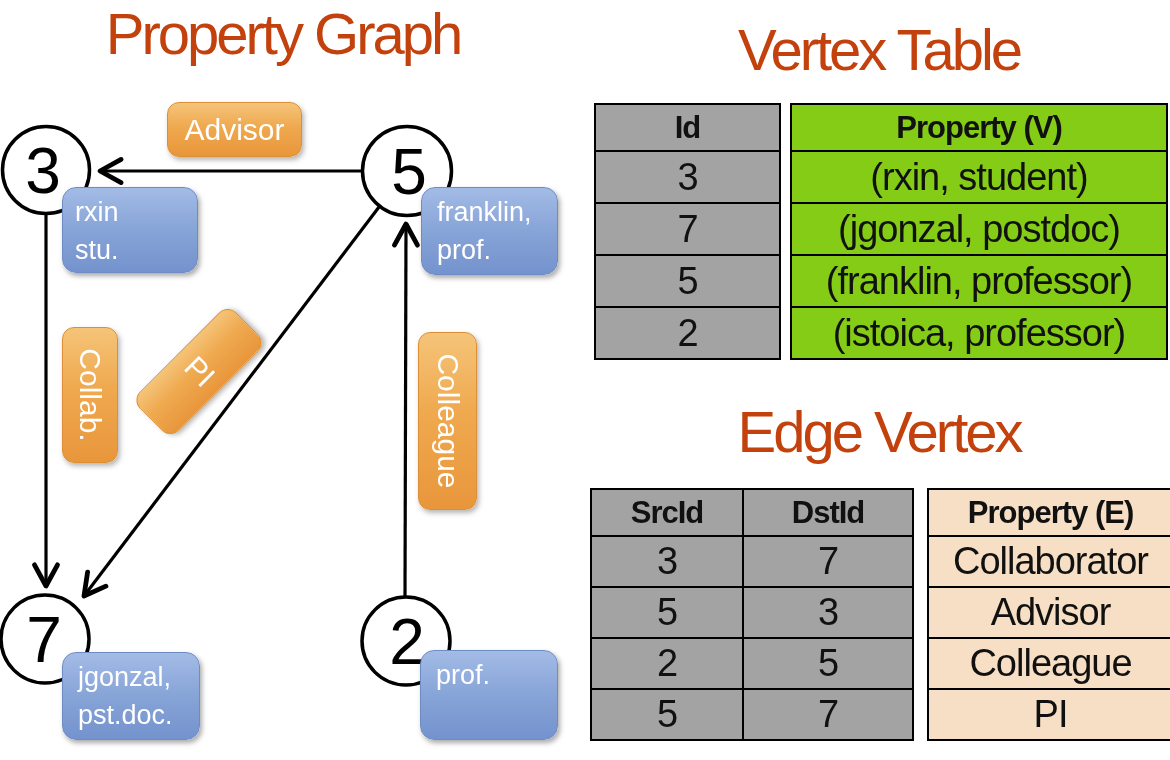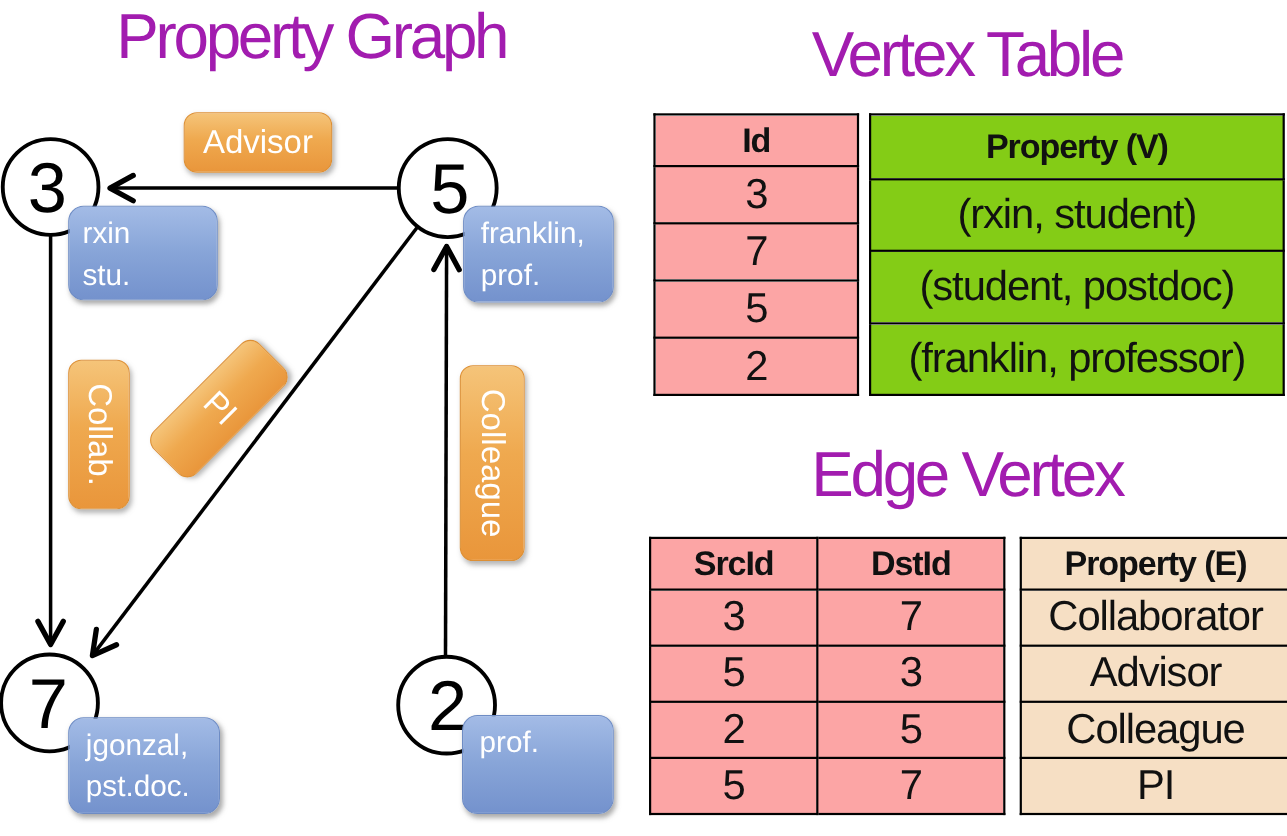--- a/index.html
+++ b/index.html
@@ -2,21 +2,21 @@
 <html><head>
 <meta charset="utf-8">
 <style>
   html,body { margin:0; padding:0; }
   body {
     width:1170px; height:760px; position:relative; background:#ffffff;
     font-family:"Liberation Sans", sans-serif; overflow:hidden; color:#111;
   }
   .title {
     position:absolute; text-align:center; font-size:58px; letter-spacing:-3px;
-    color:#a21caf; white-space:nowrap;
+    color:#c2410c; white-space:nowrap;
   }
   #graph-title  { left:0;   top:12;  width:566px; }
   #vertex-title { left:590px; top:16px;  width:578px; }
   #edge-title   { left:590px; top:398px; width:578px; }
 
   
   #graph-panel { position:absolute; left:0; top:0; width:580px; height:760px; }
   .graph-svg { position:absolute; left:0; top:0; }
 
   .vbox {
@@ -46,21 +46,21 @@
   #box-istoica { left:420px; top:650px; width:138px; height:90px; }
 
   
   .tblwrap { position:absolute; display:flex; }
   #vertex-table-wrap { left:594px; top:103px; gap:9px; }
   #edge-table-wrap   { left:590px; top:488px; gap:13px; }
 
   table.tbl { border-collapse:collapse; table-layout:fixed; }
   .tbl th, .tbl td {
     border:2.5px solid #000; text-align:center; vertical-align:middle;
-    padding:0; letter-spacing:-1px; background:#fca5a5; overflow:hidden;
+    padding:0; letter-spacing:-1px; background:#a3a3a3; overflow:hidden;
   }
   .tbl th { font-size:31px; font-weight:bold; }
   .tbl td { font-size:38px; font-weight:normal; }
 
   #vertex-table-wrap th { height:45px; }
   #vertex-table-wrap td { height:50px; }
   #edge-table-wrap th   { height:45px; }
   #edge-table-wrap td   { height:49px; }
 
   .bluecol th, .bluecol td { background:#84cc16; }
@@ -149,24 +149,27 @@
     </table>
   <table class="tbl bluecol" style="width:378px">
     <tbody>
         <tr>
       <th>Property (V)</th>
     </tr>
     <tr>
           <td>(rxin, student)</td>
         </tr>
     <tr>
-          <td>(student, postdoc)</td>
+          <td>(jgonzal, postdoc)</td>
         </tr>
     <tr>
           <td>(franklin, professor)</td>
+        </tr>
+    <tr>
+          <td>(istoica, professor)</td>
         </tr>
   </tbody>
     </table>
 </div>
 
 <div class="tblwrap" id="edge-table-wrap">
   <table class="tbl" style="width:318px">
     <tbody>
         <tr>
       <th style="width:150px">SrcId</th>

